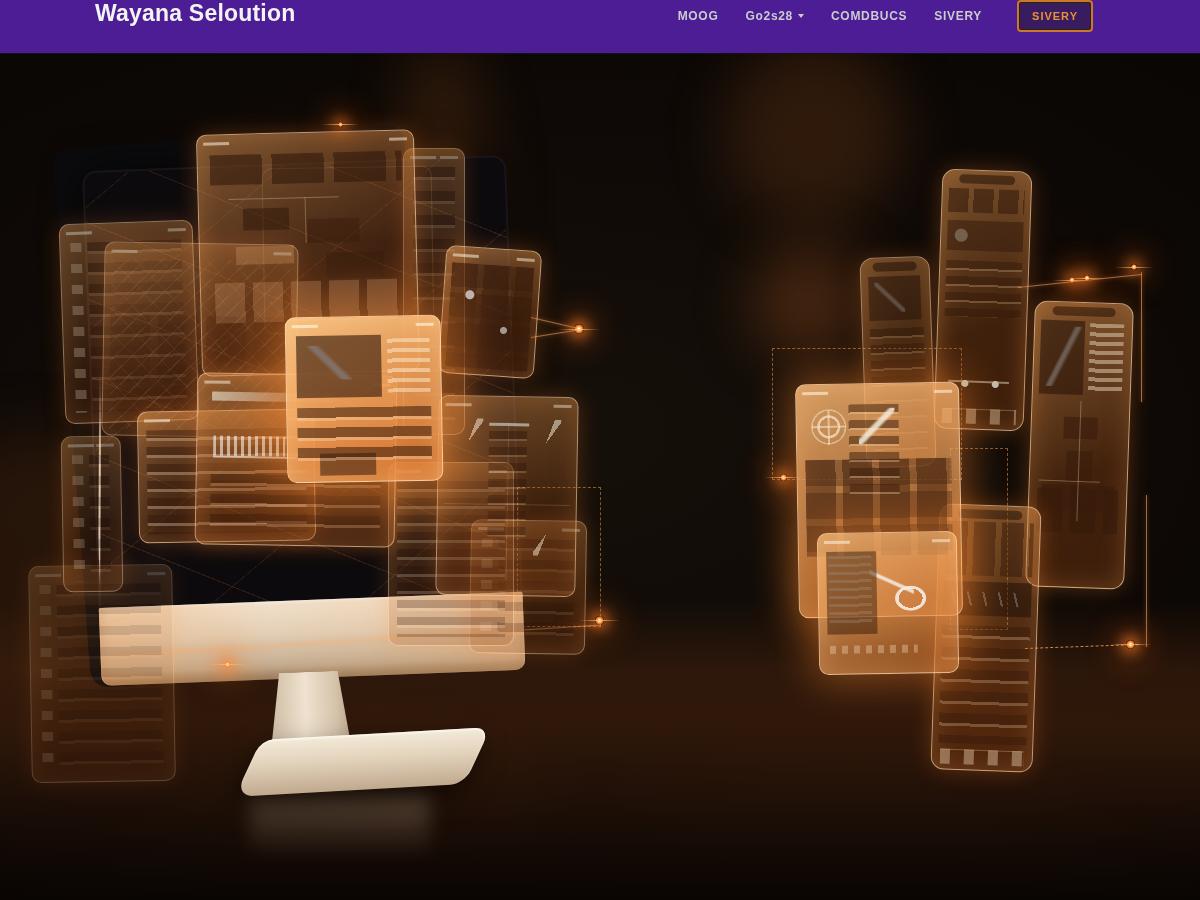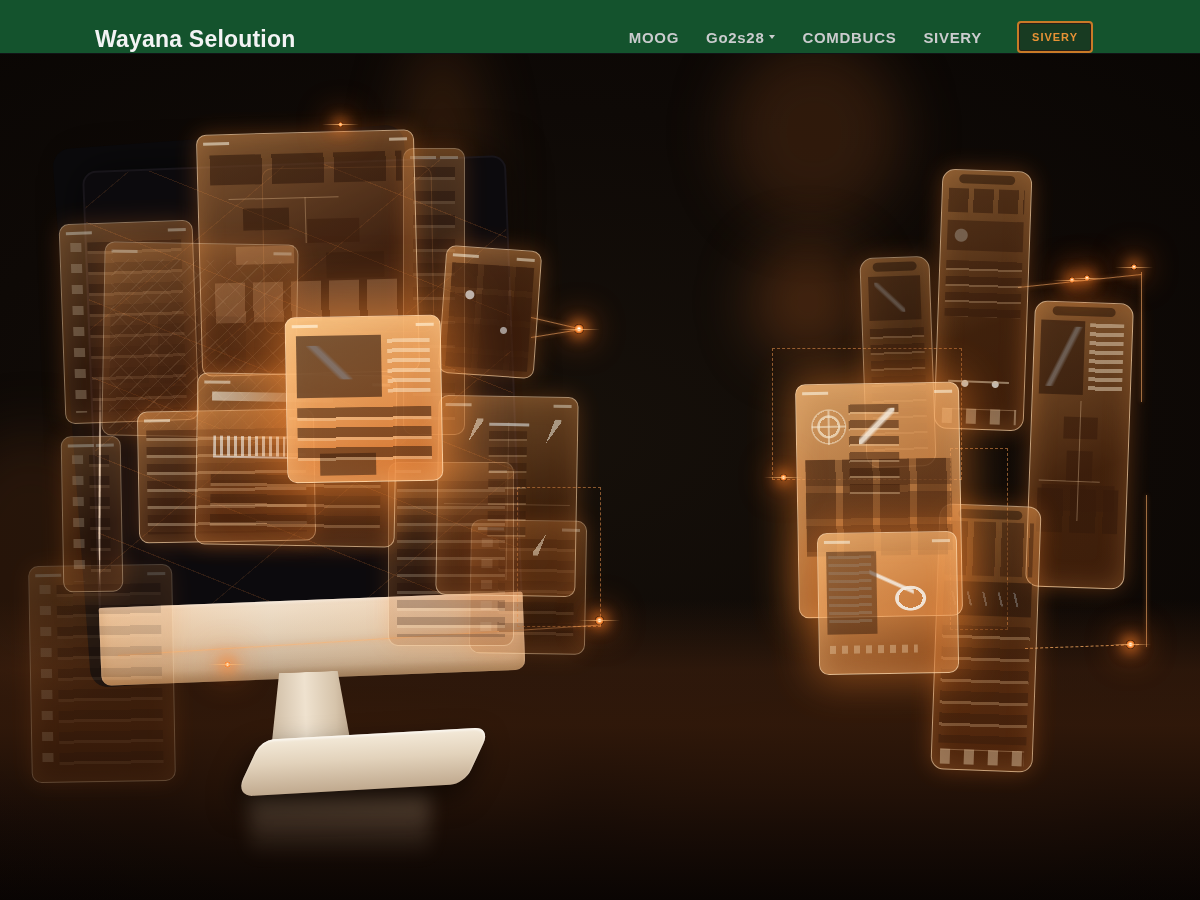--- a/index.html
+++ b/index.html
@@ -1,24 +1,24 @@
 <!DOCTYPE html>
 <html><head>
 <meta charset="utf-8">
 <style>
   html,body{margin:0;padding:0;background:#000;}
   body{width:1200px;height:900px;overflow:hidden;font-family:"Liberation Sans",sans-serif;position:relative;}
 
   
-  #header{position:absolute;left:0;top:0;width:1200px;height:54px;background:#14532d;
-    display:flex;align-items:flex-end;justify-content:space-between;z-index:50;
+  #header{position:absolute;left:0;top:0;width:1200px;height:54px;background:#4c1d95;
+    display:flex;align-items:flex-start;justify-content:space-between;z-index:50;
     border-bottom:1px solid #121316;box-sizing:border-box;}
   #logo{margin-left:95px;color:#f3f3f4;font-size:23px;font-weight:800;letter-spacing:.2px;}
   #nav{display:flex;align-items:center;margin-right:107px;gap:27px;}
-  .nav-link{color:#cbccce;font-size:15px;font-weight:700;letter-spacing:.7px;text-decoration:none;
+  .nav-link{color:#cbccce;font-size:12px;font-weight:700;letter-spacing:.7px;text-decoration:none;
     display:inline-flex;align-items:center;cursor:pointer;}
   .chev{width:0;height:0;border-left:3.5px solid transparent;border-right:3.5px solid transparent;
     border-top:4.5px solid #cbccce;display:inline-block;margin-left:5px;}
   .cta{margin-left:8px;background:rgba(30,24,18,.4);border:2px solid #c97a27;color:#e89235;
     font-family:"Liberation Sans",sans-serif;font-size:11px;font-weight:700;letter-spacing:1px;
     padding:8px 13px;border-radius:4px;cursor:pointer;box-shadow:inset 0 0 0 1px #2a2017;}
 
   
   #hero{position:absolute;left:0;top:54px;width:1200px;height:846px;overflow:hidden;
     background:radial-gradient(90% 70% at 45% 45%, #16100a 0%, #0e0906 55%, #080503 100%);}

